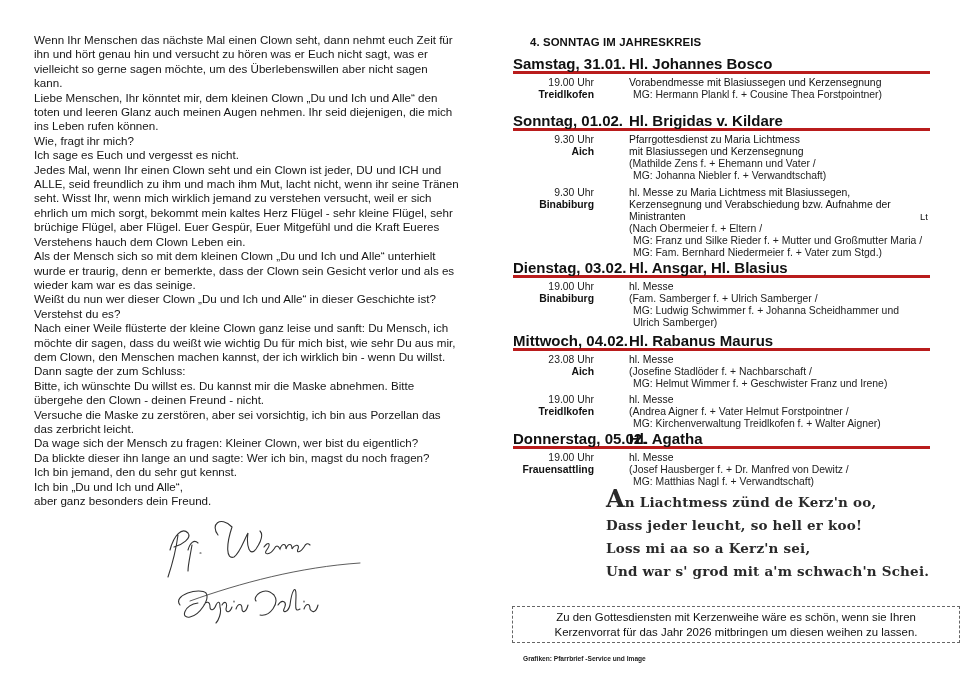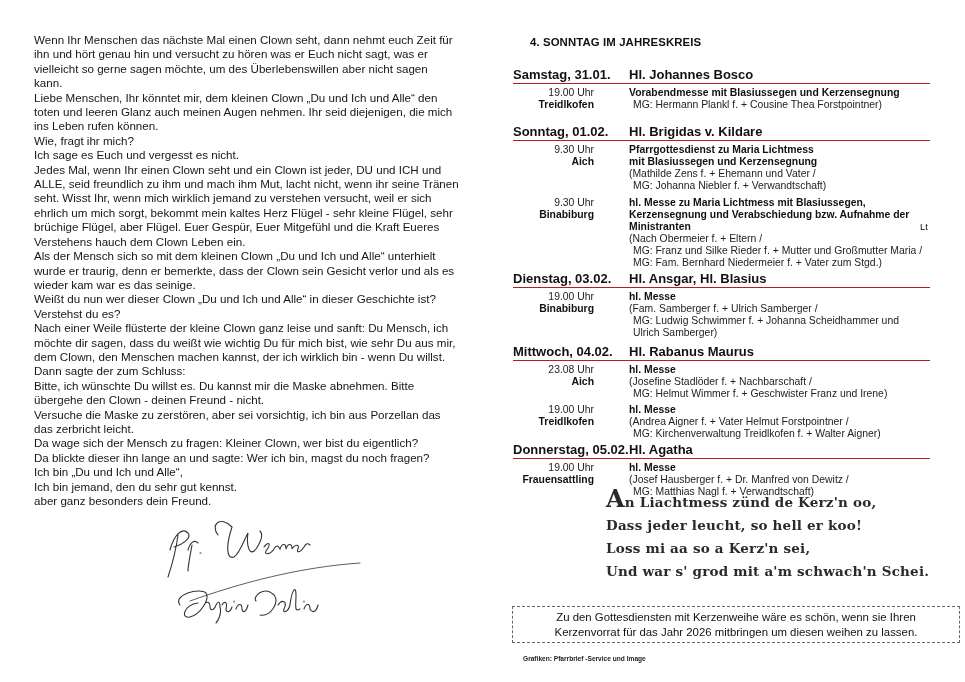--- a/index.html
+++ b/index.html
@@ -9,30 +9,30 @@
   .story { position: absolute; left: 34px; top: 33px; width: 425px; font-size: 11.6px; line-height: 14.4px; color: #161616; }
   .story p { margin: 0; }
 
   .signature { position: absolute; left: 160px; top: 505px; width: 205px; height: 125px; }
 
   
   .right { position: absolute; left: 513px; top: 0; width: 420px; }
   .week-title { position: absolute; left: 0; top: 36px; font-size: 11.4px; font-weight: bold; letter-spacing: 0.1px; margin-left: 17px; }
 
   .day { position: absolute; left: 0; width: 417px; }
-  .day-head { position: relative; height: 16px; border-bottom: 1px solid #b91c1c; font-size: 13px; font-weight: bold; margin-top: 12px; }
+  .day-head { position: relative; height: 16px; border-bottom: 3px solid #b91c1c; font-size: 15px; font-weight: bold; }
   .day-head .date { position: absolute; left: 0; top: 0; }
   .day-head .saint { position: absolute; left: 116px; top: 0; }
 
   .svc { position: relative; font-size: 10.4px; line-height: 12px; margin-top: 3px; }
   .svc .when { position: absolute; left: 0; width: 81px; text-align: right; top: 0; }
   .svc .when .time { display: block; color: #222; }
   .svc .when .place { display: block; font-weight: bold; }
   .svc .what { margin-left: 116px; }
-  .svc .what .title { display: block; font-weight: bold; }
+  .svc .what .title { display: block; font-weight: normal; }
   .svc .what .line { display: block; color: #222; }
   .svc .what .line.indent { padding-left: 4px; }
   .svc .lt { position: absolute; right: 2px; top: 24px; font-size: 9.5px; }
 
   .poem { position: absolute; left: 590px; top: 490px; width: 260px; font-family: "DejaVu Serif", serif; font-size: 13.5px; line-height: 23px; font-weight: bold; color: #2a2a2a; letter-spacing: 0.2px; }
   .poem .line { display: block; white-space: nowrap; margin-left: 16px; }
   .poem .dropcap { font-size: 24px; line-height: 18px; }
 
   .notice { position: absolute; left: 512px; top: 606px; width: 448px; height: 37px; border: 1px dashed #666; text-align: center; font-size: 11.4px; line-height: 15px; padding-top: 3px; box-sizing: border-box; color: #111; }
 
@@ -48,22 +48,22 @@
   <p>Ich sage es Euch und vergesst es nicht.</p>
   <p>Jedes Mal, wenn Ihr einen Clown seht und ein Clown ist jeder, DU und ICH und ALLE, seid freundlich zu ihm und mach ihm Mut, lacht nicht, wenn ihr seine Tränen seht. Wisst Ihr, wenn mich wirklich jemand zu verstehen versucht, weil er sich ehrlich um mich sorgt, bekommt mein kaltes Herz Flügel - sehr kleine Flügel, sehr brüchige Flügel, aber Flügel. Euer Gespür, Euer Mitgefühl und die Kraft Eueres Verstehens hauch dem Clown Leben ein.</p>
   <p>Als der Mensch sich so mit dem kleinen Clown „Du und Ich und Alle“ unterhielt wurde er traurig, denn er bemerkte, dass der Clown sein Gesicht verlor und als es wieder kam war es das seinige.</p>
   <p>Weißt du nun wer dieser Clown „Du und Ich und Alle“ in dieser Geschichte ist? Verstehst du es?</p>
   <p>Nach einer Weile flüsterte der kleine Clown ganz leise und sanft: Du Mensch, ich möchte dir sagen, dass du weißt wie wichtig Du für mich bist, wie sehr Du aus mir, dem Clown, den Menschen machen kannst, der ich wirklich bin - wenn Du willst.</p>
   <p>Dann sagte der zum Schluss:</p>
   <p>Bitte, ich wünschte Du willst es. Du kannst mir die Maske abnehmen. Bitte übergehe den Clown - deinen Freund - nicht.</p>
   <p>Versuche die Maske zu zerstören, aber sei vorsichtig, ich bin aus Porzellan das das zerbricht leicht.</p>
   <p>Da wage sich der Mensch zu fragen: Kleiner Clown, wer bist du eigentlich?</p>
   <p>Da blickte dieser ihn lange an und sagte: Wer ich bin, magst du noch fragen?</p>
+  <p>Ich bin jemand, den du sehr gut kennst.</p>
   <p>Ich bin „Du und Ich und Alle“,</p>
-  <p>Ich bin jemand, den du sehr gut kennst.</p>
   <p>aber ganz besonders dein Freund.</p>
 </div>
 
 <svg class="signature" viewBox="0 0 205 125" fill="none" stroke="#333" stroke-width="1.1" stroke-linecap="round">
 
   <path d="M10 45 C14 30, 22 22, 28 28 C32 33, 22 40, 14 42 M18 30 C16 45, 12 60, 8 72 M28 45 C30 38, 34 34, 38 38 M32 40 C30 52, 28 60, 28 66 M40 48 l1 0"></path>
 
   <path d="M58 30 C50 20, 60 10, 72 22 C66 40, 66 55, 74 52 C80 48, 84 35, 88 28 C86 42, 90 52, 96 44 C100 38, 104 30, 100 26 M104 42 C108 36, 112 38, 106 46 C104 50, 110 50, 114 44 C116 40, 118 40, 120 44 C122 38, 126 38, 126 44 C128 38, 132 38, 132 44 C134 40, 140 38, 138 44 C136 48, 140 48, 144 42 C146 38, 148 38, 150 40"></path>
 
   <path d="M20 100 C12 90, 40 82, 46 88 C50 94, 40 110, 30 112 C20 114, 24 100, 38 98 M44 100 C46 96, 50 96, 50 102 C50 106, 54 106, 56 100 C58 96, 60 96, 60 102 C62 108, 58 116, 56 118 M62 100 C64 96, 68 96, 66 104 C66 108, 70 108, 72 102 M74 96 l0 1 M76 104 C78 98, 82 98, 82 104 C82 108, 86 108, 88 100 M96 96 C92 92, 104 80, 114 90 C120 98, 110 112, 100 110 M118 100 C122 94, 128 96, 124 104 C122 108, 128 108, 130 100 C132 84, 136 80, 136 90 C136 100, 134 108, 140 104 M144 96 l0 1 M144 104 C146 98, 150 98, 150 104 C152 108, 156 108, 158 100"></path>

